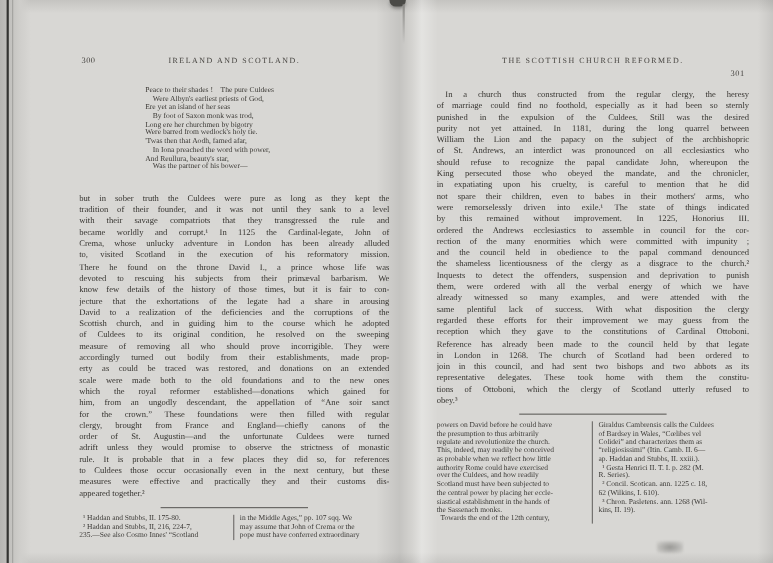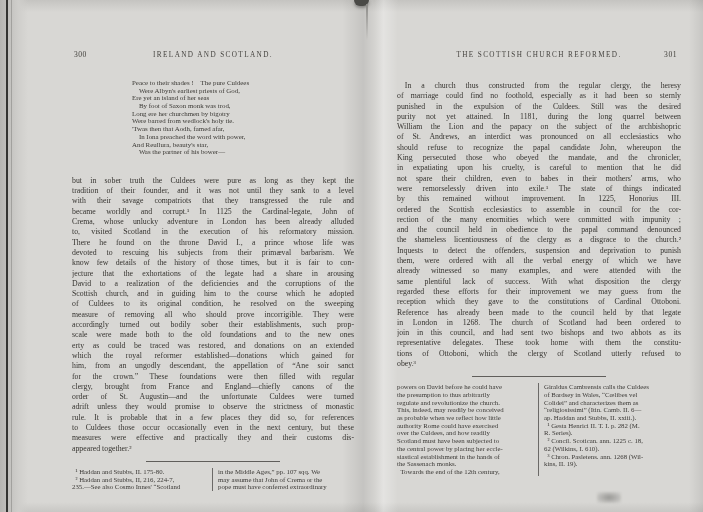--- a/index.html
+++ b/index.html
@@ -22,21 +22,21 @@
   .gutter-notch{left:354px;top:0;width:15px;height:6px;background:#4a4a47;border-radius:0 0 7px 7px;box-shadow:0 2px 3px rgba(0,0,0,.3);}
   .gutter-streak{left:366px;top:4px;width:2px;height:36px;background:linear-gradient(#8d8c89,rgba(0,0,0,0));}
   .smudge{left:597px;top:492px;width:24px;height:11px;background:radial-gradient(rgba(55,55,52,.4),rgba(0,0,0,0));filter:blur(1px);}
   
   .col{position:absolute;top:50px;}
   .col-left{left:72px;width:282px;}
   .col-right{left:397px;width:284px;}
   .head-row{position:relative;height:11px;}
   .head-num{position:absolute;top:0;font-size:7.6px;letter-spacing:.5px;color:#3e3c38;}
   .col-left .head-num{left:2px;}
-  .col-right .head-num{right:4px;}
+  .col-right .head-num{right:4px;margin-top:12px;}
   .head-title{position:absolute;left:0;right:0;top:.5px;text-align:center;font-size:7.2px;letter-spacing:1.4px;color:#45433f;white-space:nowrap;}
   .poem{margin:18px 0 0 60px;font-size:6.9px;line-height:7.7px;color:#3a3834;}
   .poem .line{height:7.7px;white-space:pre;overflow:hidden;}
   .body-text{margin-top:20px;font-size:7.8px;line-height:10.3px;}
   .col-right .body-text{font-family:Liberation Serif, serif;}
   .body-text .line{height:10.3px;overflow:hidden;text-align:justify;text-align-last:justify;}
   .body-text .line:last-child{text-align-last:left;}
   .fn-rule{margin:7px auto 0;width:134px;height:1px;background:#605e5b;}
   .fns{display:flex;margin-top:6px;font-size:6.8px;line-height:7.7px;color:#3b3936;}
   .fn-col{flex:1;min-width:0;}
@@ -84,23 +84,23 @@
         <div class="line">Crema, whose unlucky adventure in London has been already alluded</div>
         <div class="line">to, visited Scotland in the execution of his reformatory mission.</div>
         <div class="line">There he found on the throne David I., a prince whose life was</div>
         <div class="line">devoted to rescuing his subjects from their primæval barbarism. We</div>
         <div class="line">know few details of the history of those times, but it is fair to con-</div>
         <div class="line">jecture that the exhortations of the legate had a share in arousing</div>
         <div class="line">David to a realization of the deficiencies and the corruptions of the</div>
         <div class="line">Scottish church, and in guiding him to the course which he adopted</div>
         <div class="line">of Culdees to its original condition, he resolved on the sweeping</div>
         <div class="line">measure of removing all who should prove incorrigible. They were</div>
-        <div class="line">accordingly turned out bodily sober their establishments, such prop-</div>
+        <div class="line">accordingly turned out bodily from their establishments, made prop-</div>
+        <div class="line">erty as could be traced was restored, and donations on an extended</div>
         <div class="line">scale were made both to the old foundations and to the new ones</div>
-        <div class="line">erty as could be traced was restored, and donations on an extended</div>
         <div class="line">which the royal reformer established—donations which gained for</div>
         <div class="line">him, from an ungodly descendant, the appellation of “Ane soir sanct</div>
         <div class="line">for the crown.” These foundations were then filled with regular</div>
         <div class="line">clergy, brought from France and England—chiefly canons of the</div>
         <div class="line">order of St. Augustin—and the unfortunate Culdees were turned</div>
         <div class="line">adrift unless they would promise to observe the strictness of monastic</div>
         <div class="line">rule. It is probable that in a few places they did so, for references</div>
         <div class="line">to Culdees those occur occasionally even in the next century, but these</div>
         <div class="line">measures were effective and practically they and their customs dis-</div>
         <div class="line">appeared together.²</div>
@@ -131,21 +131,21 @@
         <div class="line">punished in the expulsion of the Culdees. Still was the desired</div>
         <div class="line">purity not yet attained. In 1181, during the long quarrel between</div>
         <div class="line">William the Lion and the papacy on the subject of the archbishopric</div>
         <div class="line">of St. Andrews, an interdict was pronounced on all ecclesiastics who</div>
         <div class="line">should refuse to recognize the papal candidate John, whereupon the</div>
         <div class="line">King persecuted those who obeyed the mandate, and the chronicler,</div>
         <div class="line">in expatiating upon his cruelty, is careful to mention that he did</div>
         <div class="line">not spare their children, even to babes in their mothers' arms, who</div>
         <div class="line">were remorselessly driven into exile.¹ The state of things indicated</div>
         <div class="line">by this remained without improvement. In 1225, Honorius III.</div>
-        <div class="line">ordered the Scottish ecclesiastics to assemble in council for the cor-</div>
+        <div class="line">ordered the Andrews ecclesiastics to assemble in council for the cor-</div>
         <div class="line">rection of the many enormities which were committed with impunity ;</div>
         <div class="line">and the council held in obedience to the papal command denounced</div>
         <div class="line">the shameless licentiousness of the clergy as a disgrace to the church.²</div>
         <div class="line">Inquests to detect the offenders, suspension and deprivation to punish</div>
         <div class="line">them, were ordered with all the verbal energy of which we have</div>
         <div class="line">already witnessed so many examples, and were attended with the</div>
         <div class="line">same plentiful lack of success. With what disposition the clergy</div>
         <div class="line">regarded these efforts for their improvement we may guess from the</div>
         <div class="line">reception which they gave to the constitutions of Cardinal Ottoboni.</div>
         <div class="line">Reference has already been made to the council held by that legate</div>

